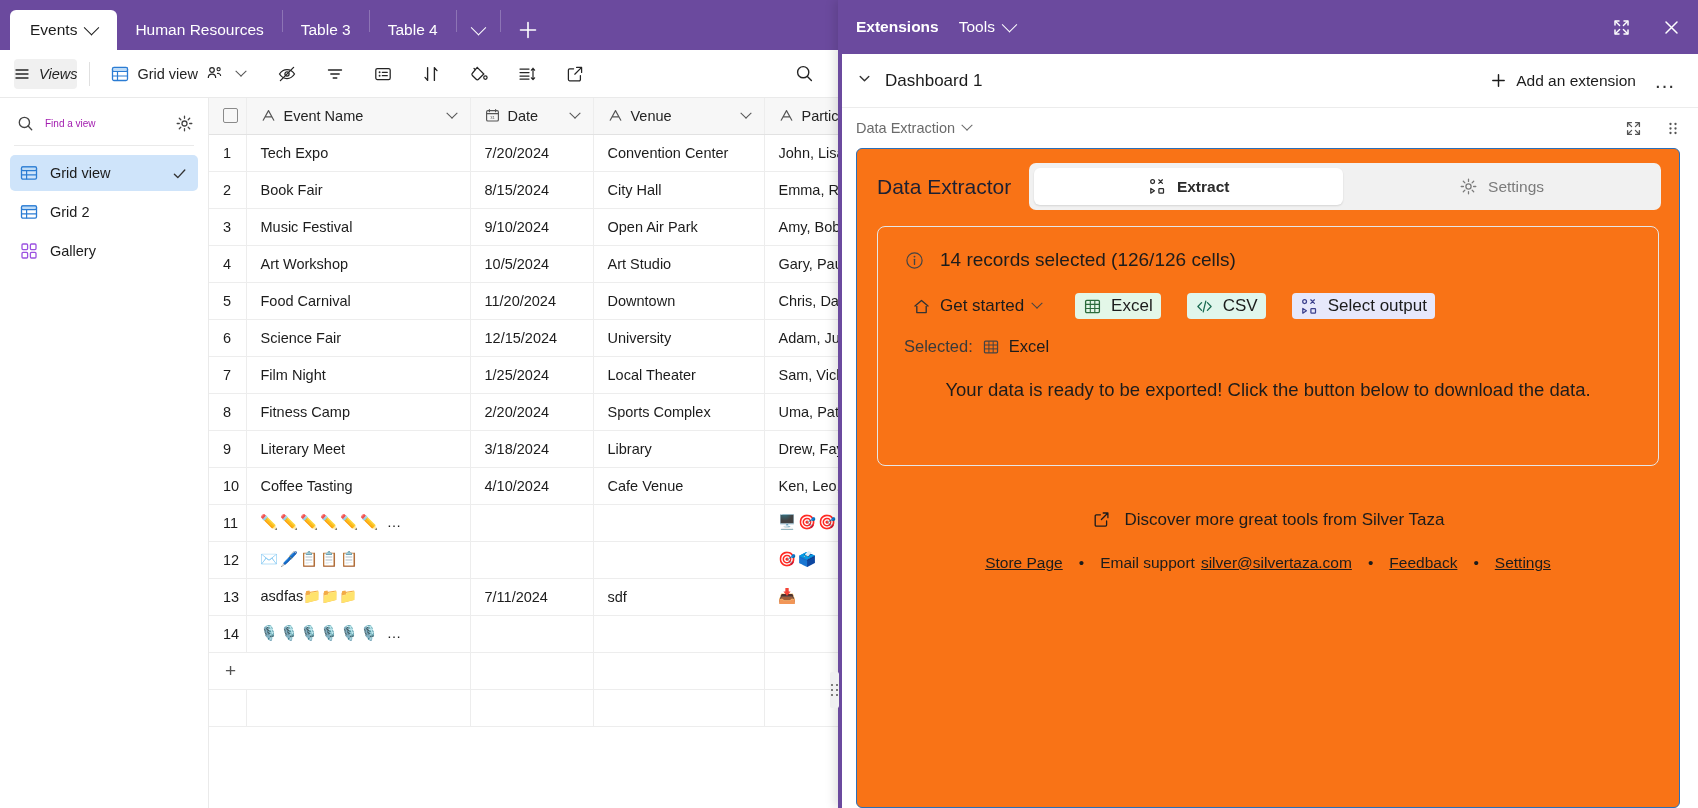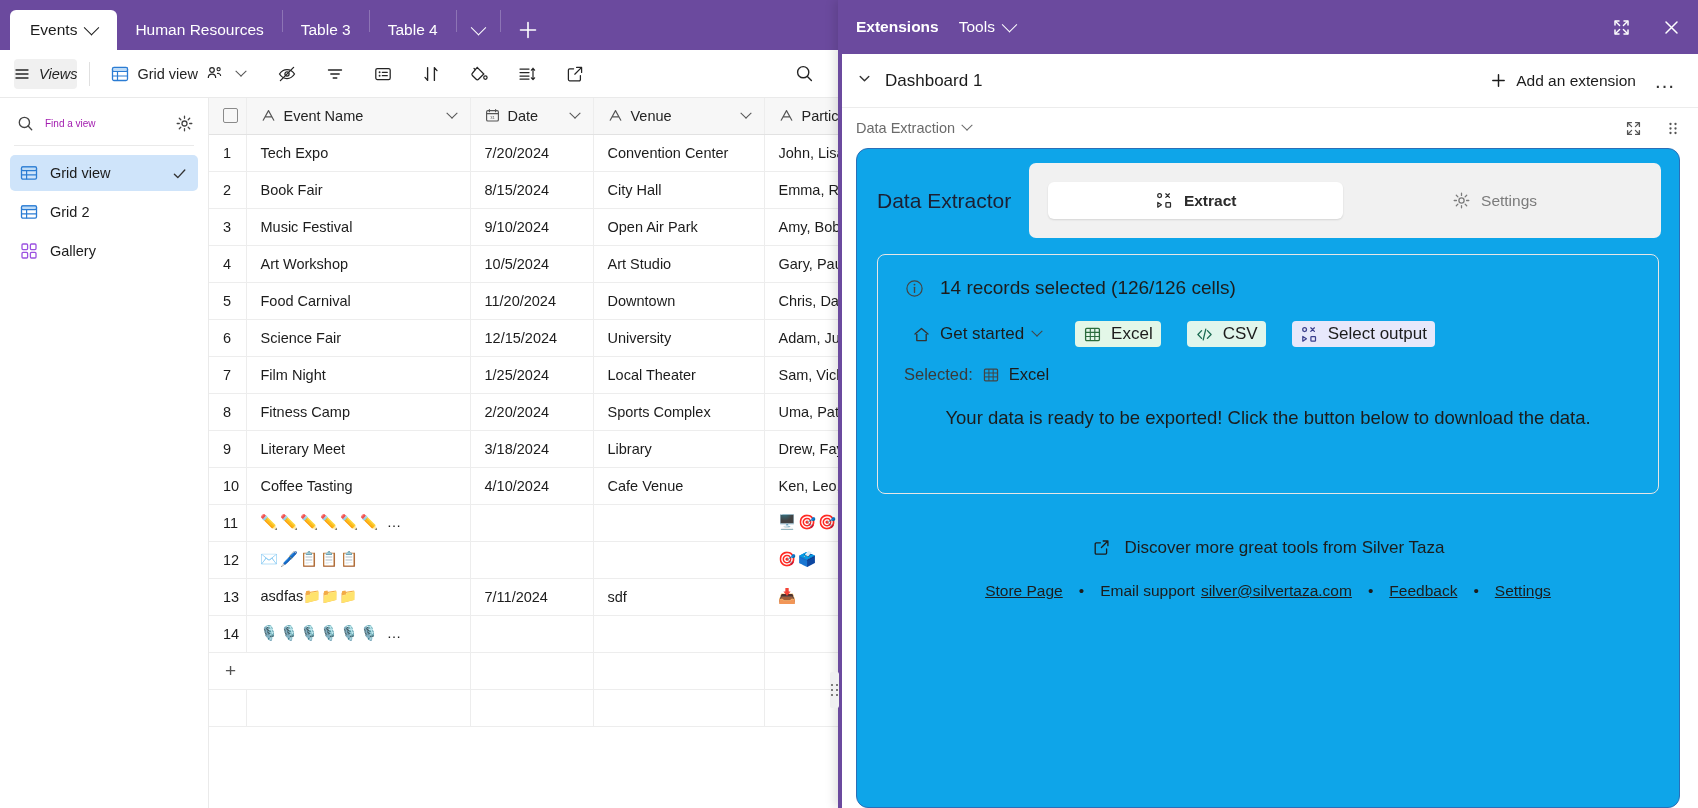--- a/index.html
+++ b/index.html
@@ -102,28 +102,28 @@
     border-bottom:1px solid #ececec; flex:none;
   }
   .dash-name { font-size:17px; color:#1c1c1c; }
   .add-ext { display:flex; align-items:center; gap:9px; font-size:15.5px; color:#1c1c1c; cursor:pointer; }
   .dots { font-size:21px; color:#333; letter-spacing:1px; cursor:pointer; padding: 0 6px; }
 
   .panel-sub2 { height:40px; display:flex; align-items:center; padding: 0 18px; gap:10px; flex:none; }
   .de-label { font-size:14.5px; color:#6b6b6b; display:flex; align-items:center; gap:8px; cursor:pointer; }
 
   .ext-frame {
-    margin: 0 18px 0 18px; border:1.5px solid #2a6fb8; border-radius:12px;
+    margin: 0 18px 0 18px; border:1.5px solid #2a6fb8; border-radius:6px;
     flex:1; min-height:0; display:flex; flex-direction:column; overflow:hidden;
-    background:#0ea5e9;
+    background:#f97316;
   }
   .ext-head { display:flex; align-items:center; gap:0; padding: 14px 18px 10px 20px; }
   .ext-title { font-size:21px; color:#1c2033; font-weight:400; white-space:nowrap; }
   .seg {
-    flex:1; display:flex; margin-left:18px; background:#f1f1f1; border-radius:7px; padding:19px; gap:4px;
+    flex:1; display:flex; margin-left:18px; background:#f1f1f1; border-radius:7px; padding:5px; gap:4px;
   }
   .seg-btn {
     flex:1; display:flex; align-items:center; justify-content:center; gap:10px;
     padding: 9px 0; border-radius:6px; font-size:15.5px; color:#2b2b2b; cursor:pointer;
   }
   .seg-btn.active { background:#ffffff; box-shadow:0 1px 2px rgba(0,0,0,.12); font-weight:700; }
   .seg-btn.inactive { color:#7b7b7b; }
 
   .card {
     margin: 6px 20px 0 20px; border:1px solid #e6e6e6; border-radius:8px; padding: 22px 26px 30px 26px;

